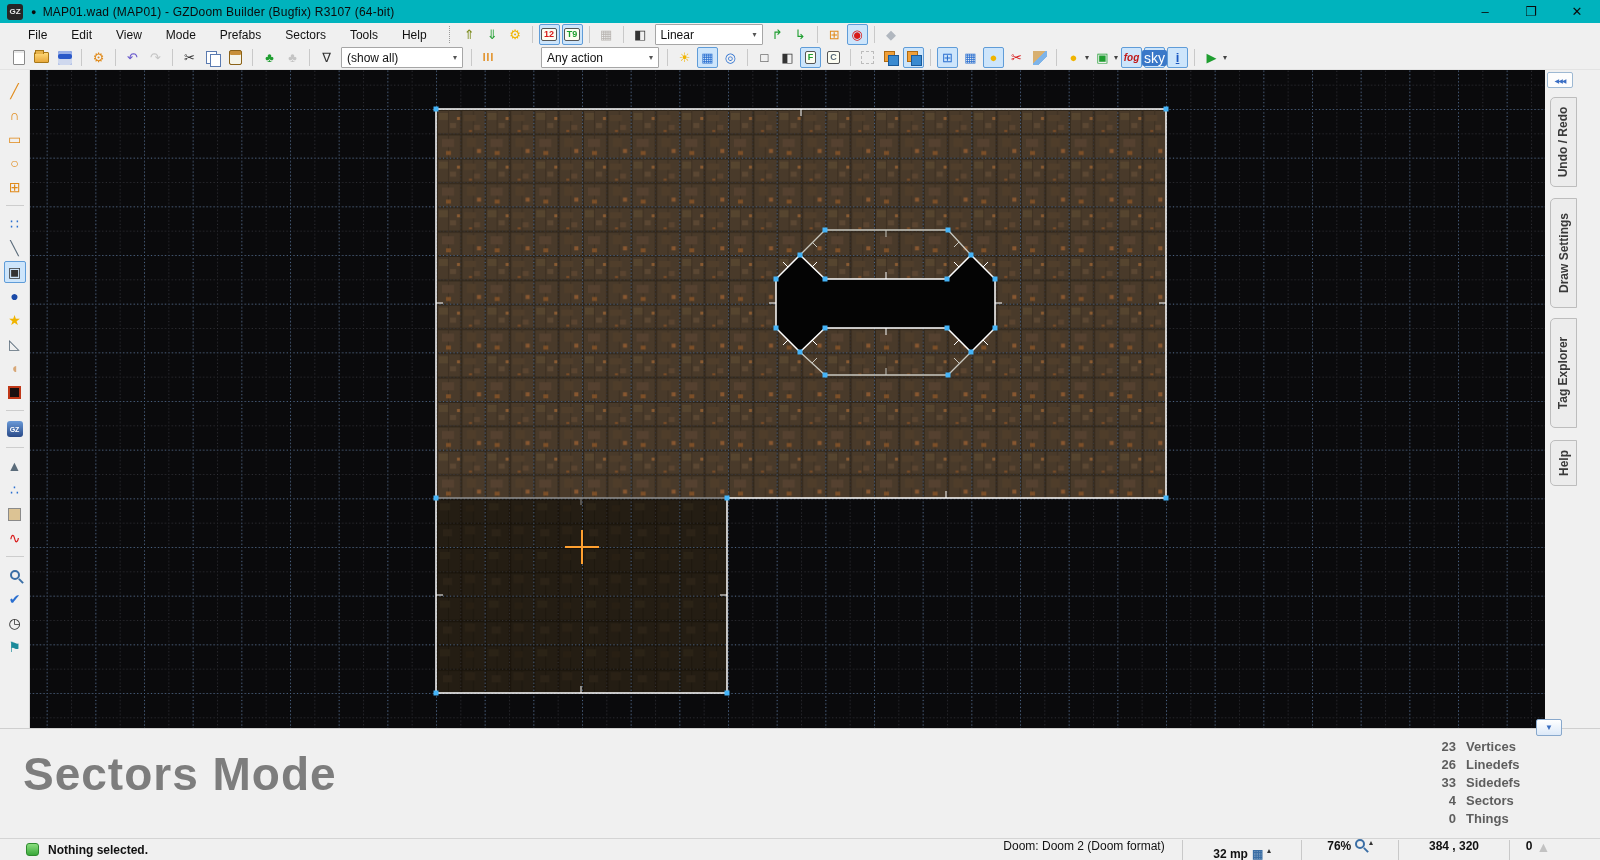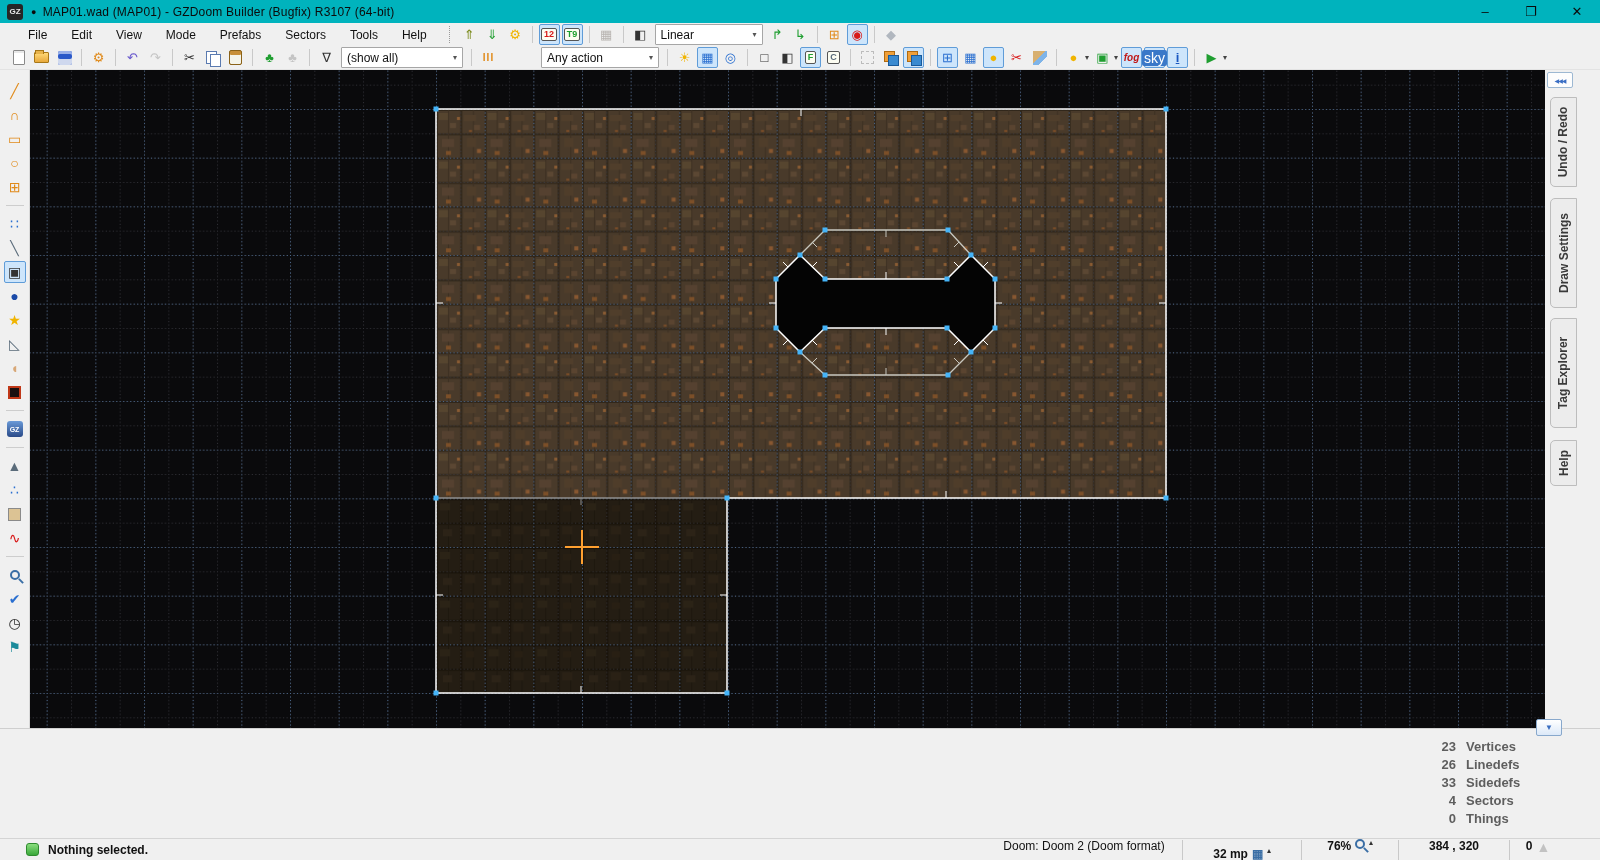--- a/index.html
+++ b/index.html
@@ -381,20 +381,21 @@
     </div>
   <div class="vtab" style="top:248px;height:110px;">
       <span>Tag Explorer</span>
     </div>
   <div class="vtab" style="top:370px;height:46px;">
       <span>Help</span>
     </div>
 </div>
 
 <div class="abs infopanel">
+  <div class="mode-title">Sectors Mode</div>
   <div class="stats">
     <div class="stat-row">
       <span class="stat-val">23</span>
         <span class="stat-lab">Vertices</span>
     </div>
     <div class="stat-row">
       <span class="stat-val">26</span>
         <span class="stat-lab">Linedefs</span>
     </div>
     <div class="stat-row">

